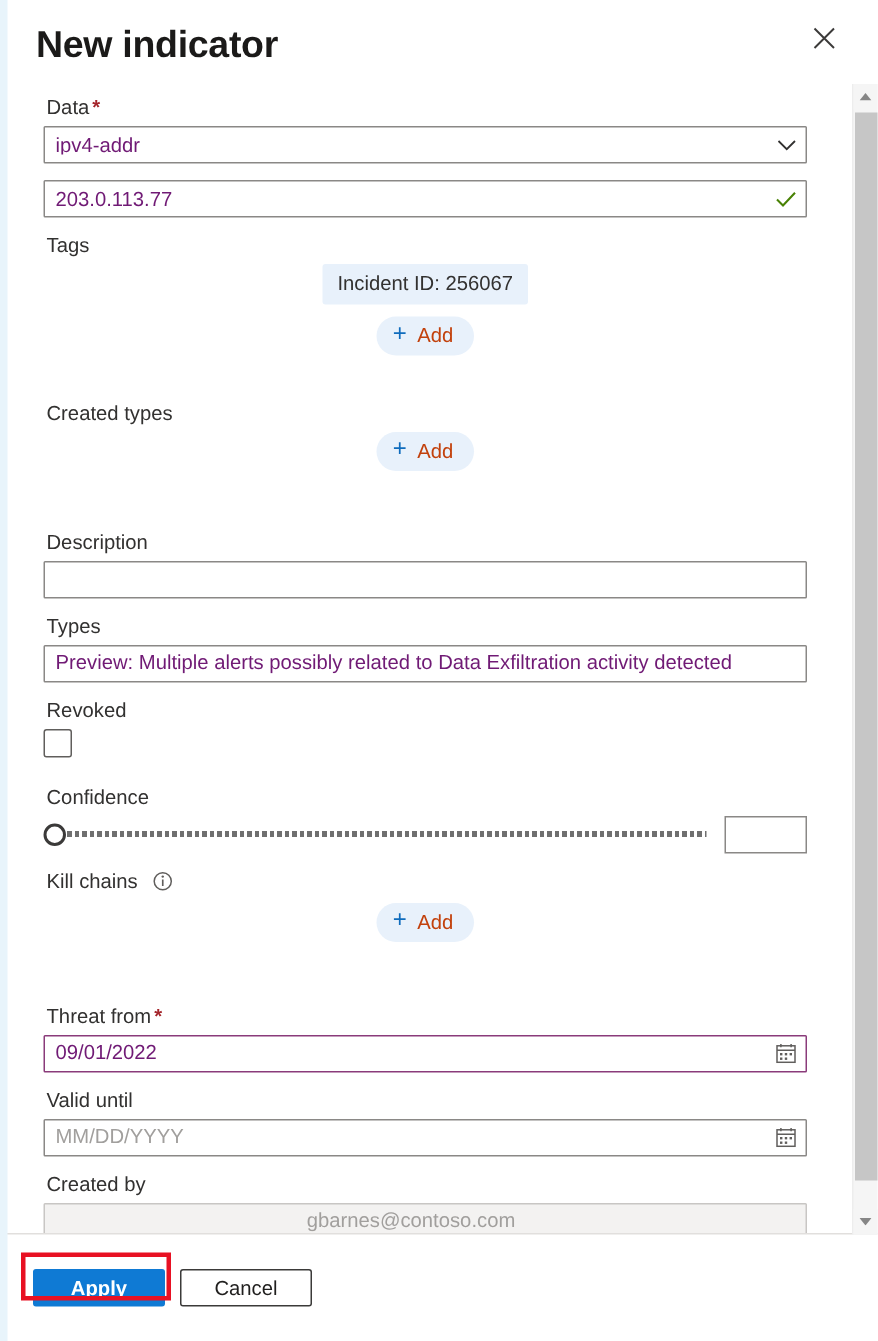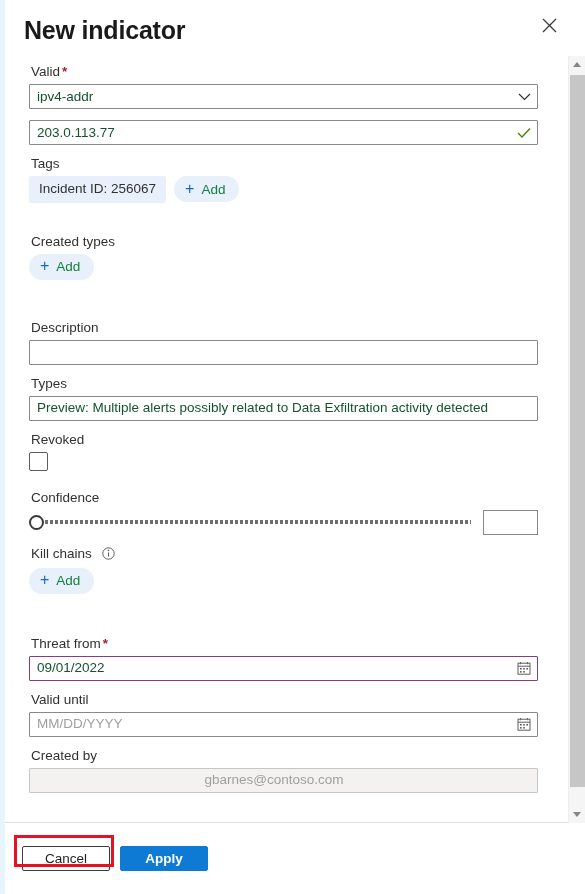--- a/index.html
+++ b/index.html
@@ -104,21 +104,21 @@
     height: 25px;
     border: 1px solid #8a8886;
     background: #ffffff;
     box-sizing: border-box;
     display: flex;
     align-items: center;
     border-radius: 1px;
   }
   .ctrl-text {
     font-size: 13.5px;
-    color: #14532d;
+    color: #701a75;
     padding: 0 26px 0 7px;
     line-height: 1;
     white-space: nowrap;
     overflow: hidden;
     text-overflow: ellipsis;
     flex: 1 1 auto;
   }
   .ctrl-text.placeholder { color: #a19f9d; }
   .ctrl.accented { border-color: #8a3b7a; }
   .ctrl.disabled {
@@ -141,20 +141,21 @@
 
   .spacer-sm { height: 11px; }
   .spacer-md { height: 19px; }
   .spacer-lg { height: 31px; }
 
   
   .chip-row {
     display: flex;
     align-items: center;
     gap: 8px;
+    flex-direction: column;
   }
   .tag-chip {
     background: #e8f1fb;
     color: #323130;
     font-size: 13.5px;
     padding: 6px 10px 7px 10px;
     line-height: 1;
     border-radius: 2px;
     white-space: nowrap;
   }
@@ -172,21 +173,21 @@
   }
   .add-pill .plus {
     color: #0f6cbd;
     font-size: 16px;
     line-height: 1;
     font-weight: 400;
     margin-top: -1px;
   }
   .add-pill .add-label {
     font-size: 13.5px;
-    color: #15803d;
+    color: #c2410c;
     line-height: 1;
   }
 
   
   .checkbox {
     width: 19px;
     height: 19px;
     border: 1px solid #605e5c;
     background: #ffffff;
     border-radius: 2px;
@@ -338,21 +339,21 @@
           <path d="M1 1 L14 14 M14 1 L1 14" stroke="#3b3a39" stroke-width="1.3" fill="none"></path>
         </svg>
       </span>
     </button>
   </div>
 
   <div class="panel-body">
     <div class="form-area">
 
       <label class="field-label">
-        <span>Valid</span><span class="req">*</span>
+        <span>Data</span><span class="req">*</span>
       </label>
       <div class="ctrl">
         <span class="ctrl-text">ipv4-addr</span>
         <span class="ctrl-adorn">
           <svg width="13" height="8" viewBox="0 0 13 8">
             <path d="M1 1 L6.5 6.5 L12 1" stroke="#323130" stroke-width="1.2" fill="none"></path>
           </svg>
         </span>
       </div>
 
@@ -497,18 +498,18 @@
     </div>
     <div class="sb-thumb"></div>
     <div class="sb-btn bottom">
       <svg width="8" height="5" viewBox="0 0 8 5">
           <path d="M0 0 L8 0 L4 5 Z" fill="#868686"></path>
         </svg>
     </div>
   </div>
 
   <div class="panel-footer">
+    <button class="btn btn-primary">Apply</button>
     <button class="btn btn-secondary">Cancel</button>
-    <button class="btn btn-primary">Apply</button>
     <div class="highlight-box"></div>
   </div>
 
 </div>
 
 </body></html>

